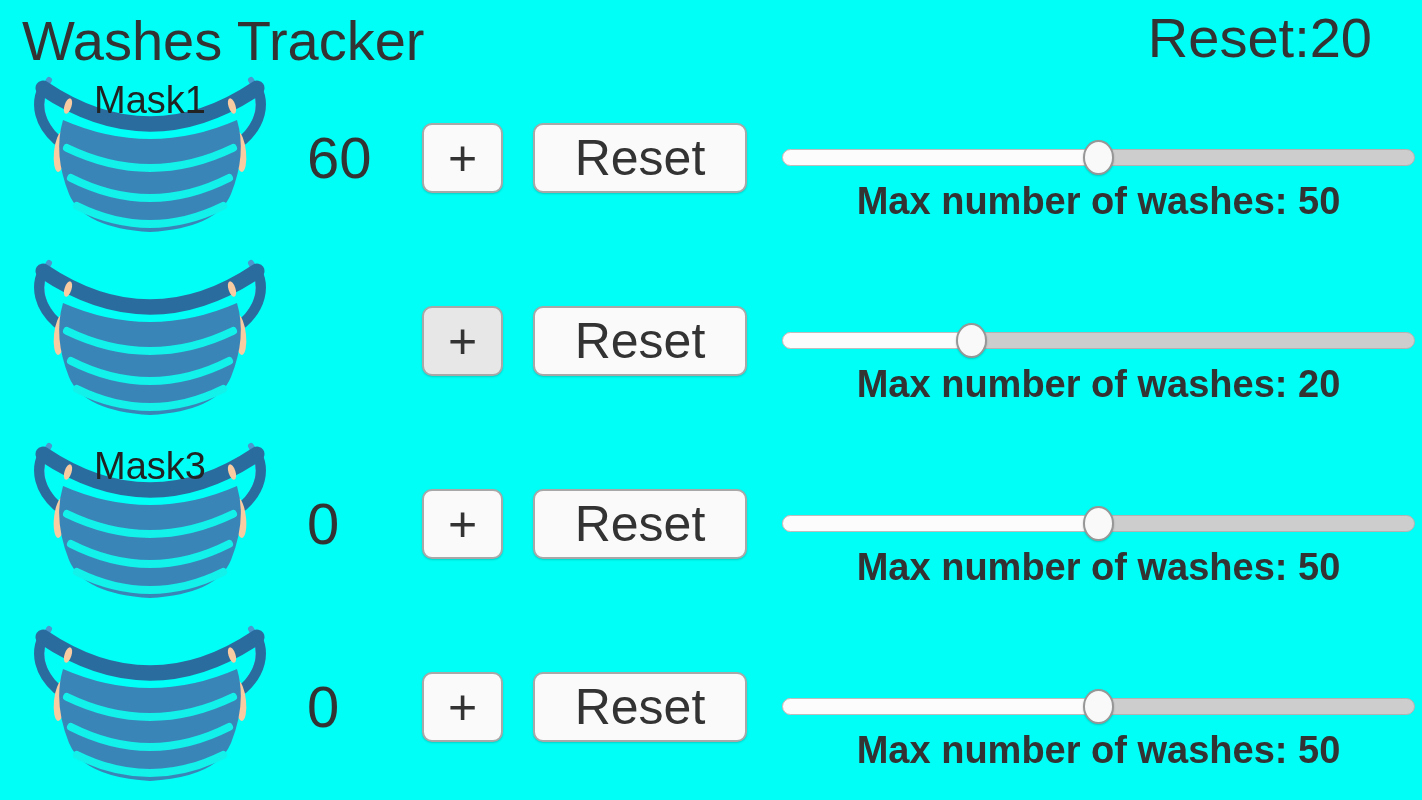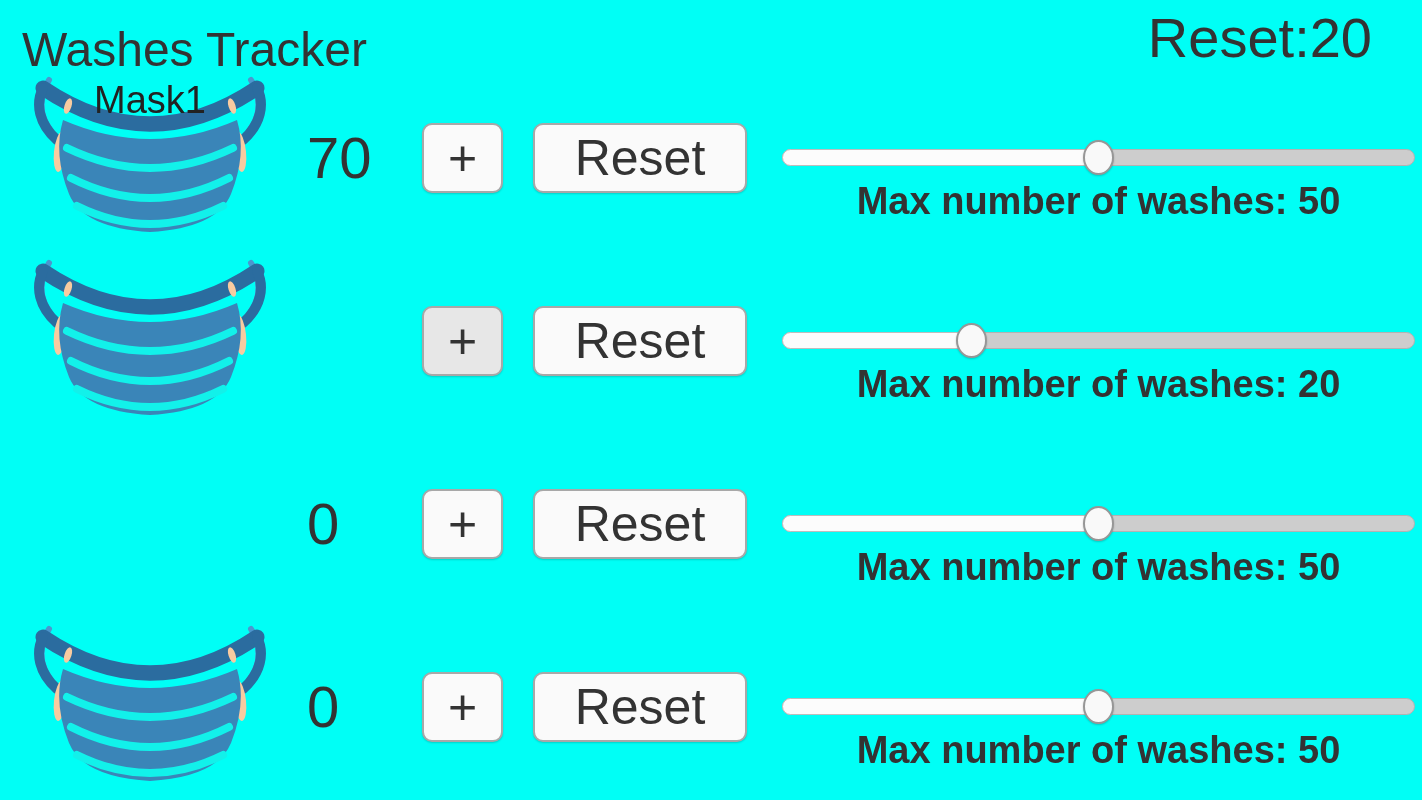--- a/index.html
+++ b/index.html
@@ -9,21 +9,21 @@
     --button_bg:#FAFAFA; --button_pressed_bg:#E7E7E7; --button_border:#A8A8A8; --button_text:#333333;
     --slider_fill:#FCFCFC; --slider_track:#CDCDCD; --slider_thumb:#F9F9F9;
   }
   *{box-sizing:border-box;}
   html,body{margin:0;padding:0;}
   body{
     width:1422px;height:800px;overflow:hidden;position:relative;
     background:var(--background);
     font-family:"Liberation Sans",sans-serif;color:var(--text);
   }
-  .title{position:absolute;left:22px;top:16px;font-size:48px;line-height:68px;white-space:nowrap;}
+  .title{position:absolute;left:22px;top:7px;font-size:56px;line-height:68px;white-space:nowrap;}
   .points{position:absolute;right:50px;top:4px;font-size:56px;line-height:68px;white-space:nowrap;}
   .row{position:absolute;left:0;width:1410px;height:183px;margin-left:20px;}
   .row.r0{top:68px}.row.r1{top:251px}.row.r2{top:434px}.row.r3{top:617px}
   .mask{position:absolute;left:14px;top:8px;width:232px;height:172px;}
   .mask svg{position:absolute;left:0;top:0;width:100%;height:100%;display:block;}
   .mask-label{
     position:absolute;left:0;right:0;top:2px;text-align:center;
     font-size:38px;color:#222;line-height:44px;
   }
   .strap{stroke:var(--mask_strap);stroke-width:6;fill:none;stroke-linecap:round;}
@@ -82,21 +82,21 @@
       <ellipse class="ear" cx="197" cy="30" rx="3.5" ry="8" transform="rotate(-18 197 30)"></ellipse>
       <ellipse class="ear" cx="25" cy="76" rx="6" ry="20" transform="rotate(6 25 76)"></ellipse>
       <ellipse class="ear" cx="205" cy="76" rx="6" ry="20" transform="rotate(-6 205 76)"></ellipse>
       <path class="body-shape" d="M28,44 Q115,82 202,44 Q212,78 196,118 Q182,152 115,156 Q48,152 34,118 Q18,78 28,44 Z"></path>
       <path class="pleat" d="M32,72 Q115,112 198,72"></path>
       <path class="pleat" d="M36,102 Q115,142 194,102"></path>
       <path class="pleat" d="M42,130 Q115,166 188,130"></path>
     </svg>
     <div class="mask-label">Mask1</div>
   </div>
-  <div class="count">70</div>
+  <div class="count">60</div>
   <button class="btn plus">+</button>
   <button class="btn reset">Reset</button>
   <div class="slider">
     <div class="track"></div>
     <div class="fill" style="width: 50%;"></div>
     <div class="thumb" style="left: 50%;"></div>
   </div>
   <div class="maxlabel">Max number of washes: 50</div>
 </div>
 
@@ -122,20 +122,38 @@
   <button class="btn reset">Reset</button>
   <div class="slider">
     <div class="track"></div>
     <div class="fill" style="width: 30%;"></div>
     <div class="thumb" style="left: 30%;"></div>
   </div>
   <div class="maxlabel">Max number of washes: 20</div>
 </div>
 
 <div class="row r2">
+  <div class="mask">
+    <svg viewBox="0 0 230 172">
+      <path class="strap" d="M14,4 C4,20 4,38 14,52"></path>
+      <path class="strap" d="M216,4 C226,20 226,38 216,52"></path>
+      <path class="band" stroke-width="15" d="M8,12 Q115,84 222,12"></path>
+      <path class="band" stroke-width="10" d="M8,12 C0,28 4,48 22,64"></path>
+      <path class="band" stroke-width="10" d="M222,12 C230,28 226,48 208,64"></path>
+      <ellipse class="ear" cx="33" cy="30" rx="3.5" ry="8" transform="rotate(18 33 30)"></ellipse>
+      <ellipse class="ear" cx="197" cy="30" rx="3.5" ry="8" transform="rotate(-18 197 30)"></ellipse>
+      <ellipse class="ear" cx="25" cy="76" rx="6" ry="20" transform="rotate(6 25 76)"></ellipse>
+      <ellipse class="ear" cx="205" cy="76" rx="6" ry="20" transform="rotate(-6 205 76)"></ellipse>
+      <path class="body-shape" d="M28,44 Q115,82 202,44 Q212,78 196,118 Q182,152 115,156 Q48,152 34,118 Q18,78 28,44 Z"></path>
+      <path class="pleat" d="M32,72 Q115,112 198,72"></path>
+      <path class="pleat" d="M36,102 Q115,142 194,102"></path>
+      <path class="pleat" d="M42,130 Q115,166 188,130"></path>
+    </svg>
+    <div class="mask-label">Mask3</div>
+  </div>
   <div class="count">0</div>
   <button class="btn plus">+</button>
   <button class="btn reset">Reset</button>
   <div class="slider">
     <div class="track"></div>
     <div class="fill" style="width: 50%;"></div>
     <div class="thumb" style="left: 50%;"></div>
   </div>
   <div class="maxlabel">Max number of washes: 50</div>
 </div>

